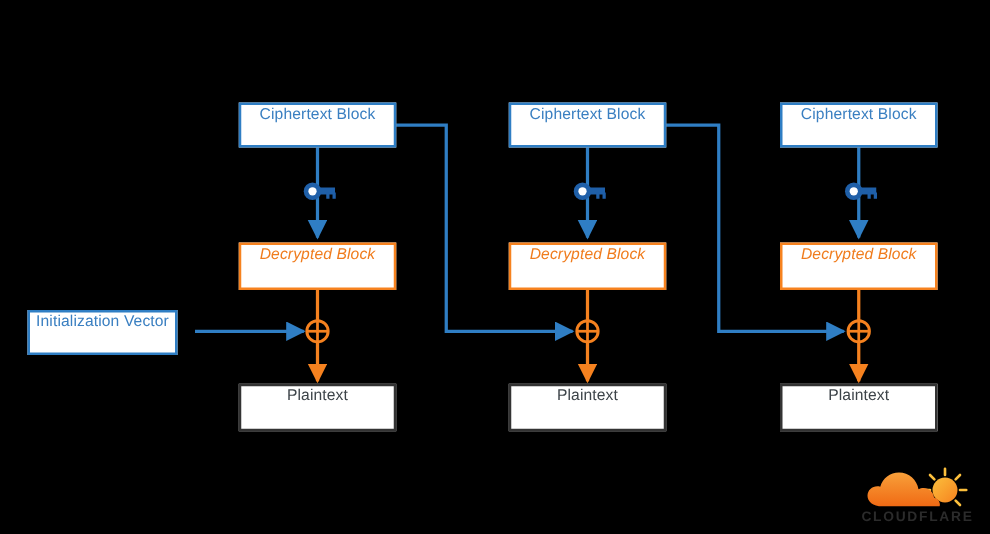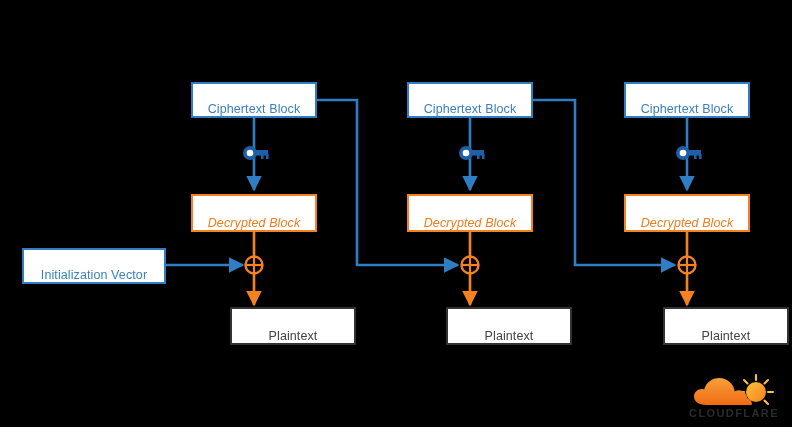--- a/index.html
+++ b/index.html
@@ -21,21 +21,21 @@
     top: 0;
     width: 792px;
     height: 427px;
     pointer-events: none;
   }
   .node {
     position: absolute;
     box-sizing: border-box;
     background: #ffffff;
     display: flex;
-    align-items: flex-end;
+    align-items: flex-start;
     justify-content: center;
     font-size: 12.5px;
     letter-spacing: 0.1px;
     white-space: nowrap;
   }
   .node-cipher {
     border: 2px solid #2f7ec4;
     color: #3a7fc1;
   }
   .node-iv {
@@ -43,21 +43,20 @@
     color: #3a7fc1;
   }
   .node-decrypted {
     border: 2px solid #f6821f;
     color: #f07c1d;
     font-style: italic;
   }
   .node-plaintext {
     border: 2px solid #333333;
     color: #3d4449;
-    margin-left: 39px;
   }
   .key-icon {
     position: absolute;
     width: 28px;
     height: 22px;
   }
   .logo {
     position: absolute;
     width: 96px;
     height: 50px;
@@ -152,21 +151,21 @@
   <div class="node node-decrypted" style="left:191px; top:194px; width:126px; height:38px;">
     <span>Decrypted Block</span>
   </div>
   <div class="node node-decrypted" style="left:407px; top:194px; width:126px; height:38px;">
     <span>Decrypted Block</span>
   </div>
   <div class="node node-decrypted" style="left:624px; top:194px; width:126px; height:38px;">
     <span>Decrypted Block</span>
   </div>
 
-  <div class="node node-iv" style="left:22px; top:248px; width:144px; height:36px;">
+  <div class="node node-iv" style="left:22px; top:248px; width:120px; height:36px;">
     <span>Initialization Vector</span>
   </div>
 
   <div class="node node-plaintext" style="left:191px; top:307px; width:126px; height:38px;">
     <span>Plaintext</span>
   </div>
   <div class="node node-plaintext" style="left:407px; top:307px; width:126px; height:38px;">
     <span>Plaintext</span>
   </div>
   <div class="node node-plaintext" style="left:624px; top:307px; width:126px; height:38px;">

